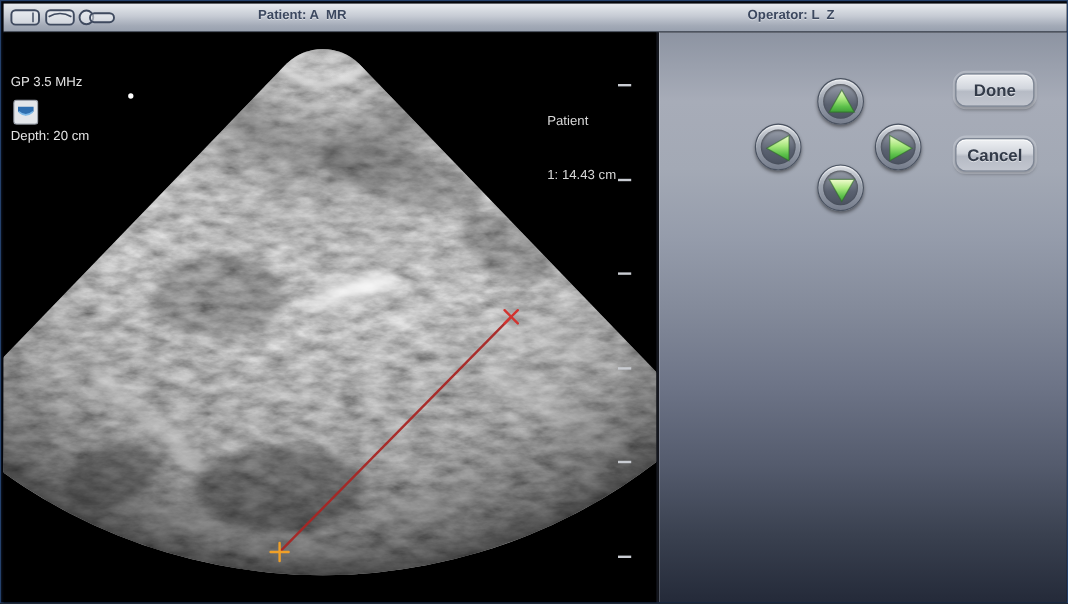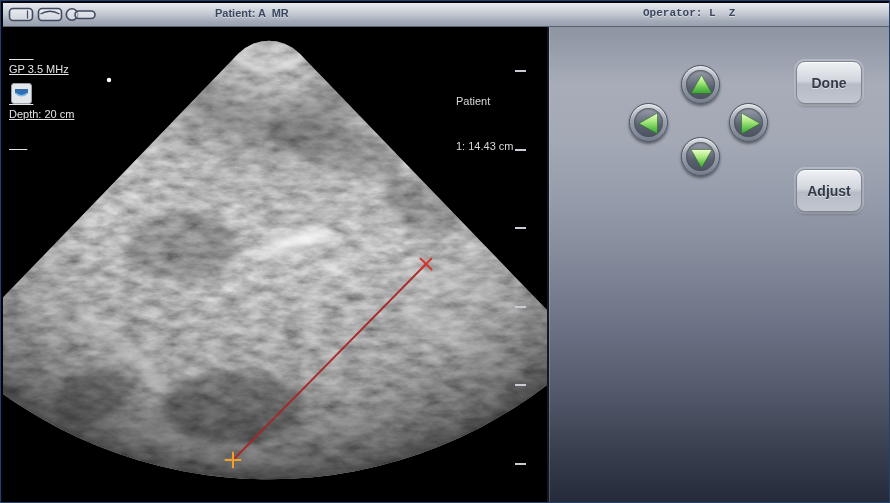--- a/index.html
+++ b/index.html
@@ -15,26 +15,26 @@
     position:absolute;left:0;top:0;width:886px;height:23px;
     background:linear-gradient(180deg,#e8ebef 0%,#c6cbd4 45%,#a3aab7 80%,#98a0ae 100%);
     border-bottom:1px solid #5a6170;
   }
   .topbar-icons{position:absolute;left:4px;top:2px;}
   .tb-label{
     position:absolute;top:4px;font-size:11px;font-weight:700;color:#3c485f;
     text-shadow:0 1px 0 rgba(255,255,255,.45);white-space:pre;
   }
   .tb-patient{left:212px;}
-  .tb-operator{left:640px;font-family:Liberation Mono, monospace;}
+  .tb-operator{left:620px;}
   
   .image-area{position:absolute;left:0;top:24px;width:544px;height:475px;background:#000;}
   .us-svg{position:absolute;left:0;top:0;}
   .overlay-text{position:absolute;color:#e4e4e4;font-size:11px;line-height:15px;white-space:pre;}
-  .probe-info{left:6px;top:5px;text-decoration:underline;}
+  .probe-info{left:6px;top:5px;}
   .distance-panel{left:453px;top:37px;color:#d8d8d8;}
   .probe-icon{position:absolute;left:8px;top:56px;}
   
   .side-panel{
     position:absolute;left:544px;top:24px;width:342px;height:475px;
     background:linear-gradient(180deg,
       #8d94a2 0%, #a7acb8 12%, #a3a9b5 24%, #959cab 36%,
       #848b9b 48%, #6d7487 62%, #545b6d 76%, #3a4150 88%, #242a39 100%);
     border-left:2px solid #14171f;
     box-shadow:inset 1px 0 0 rgba(255,255,255,.18);
@@ -50,21 +50,21 @@
   .dpad-face{
     position:absolute;left:4px;top:4px;width:29px;height:29px;border-radius:50%;
     background:linear-gradient(180deg,#9aa0ac 0%,#5a6170 60%,#4b5260 100%);
     box-shadow:inset 0 1px 2px rgba(0,0,0,.5);
   }
   .btn-up{left:132px;top:38px;}
   .btn-left{left:80px;top:76px;}
   .btn-right{left:180px;top:76px;}
   .btn-down{left:132px;top:110px;}
   .action-btn{
-    position:absolute;left:247px;width:66px;height:43px;border-radius:9px;
+    position:absolute;left:247px;width:66px;height:28px;border-radius:9px;
     background:linear-gradient(180deg,#eff1f4 0%,#d2d6dd 45%,#b6bbc5 55%,#c2c6cf 100%);
     border:1px solid #7e8694;
     box-shadow:0 0 0 2px rgba(235,239,245,.30), 0 2px 3px rgba(0,0,0,.35),
                inset 0 1px 0 rgba(255,255,255,.85);
     display:flex;align-items:center;justify-content:center;
     font-family:"Liberation Sans",sans-serif;font-size:14px;font-weight:700;color:#333b49;
     text-shadow:0 1px 0 rgba(255,255,255,.55);cursor:pointer;
   }
   .btn-done{top:34px;}
   .btn-cancel{top:88px;}
@@ -248,17 +248,17 @@
         </svg>
       </button>
       <button class="dpad-btn btn-down">
         <span class="dpad-face"></span>
         <svg width="39" height="39" viewBox="0 0 39 39">
           <polygon points="19.5,30 9,11.5 30,11.5" fill="url(#triGrad)" stroke="#2e6b28" stroke-opacity="0.6"></polygon>
         </svg>
       </button>
 
       <button class="action-btn btn-done">Done</button>
-      <button class="action-btn btn-adjust">Adjust</button>
+      <button class="action-btn btn-cancel">Cancel</button>
     </div>
 
   </div>
 </div>
 
 </body></html>

